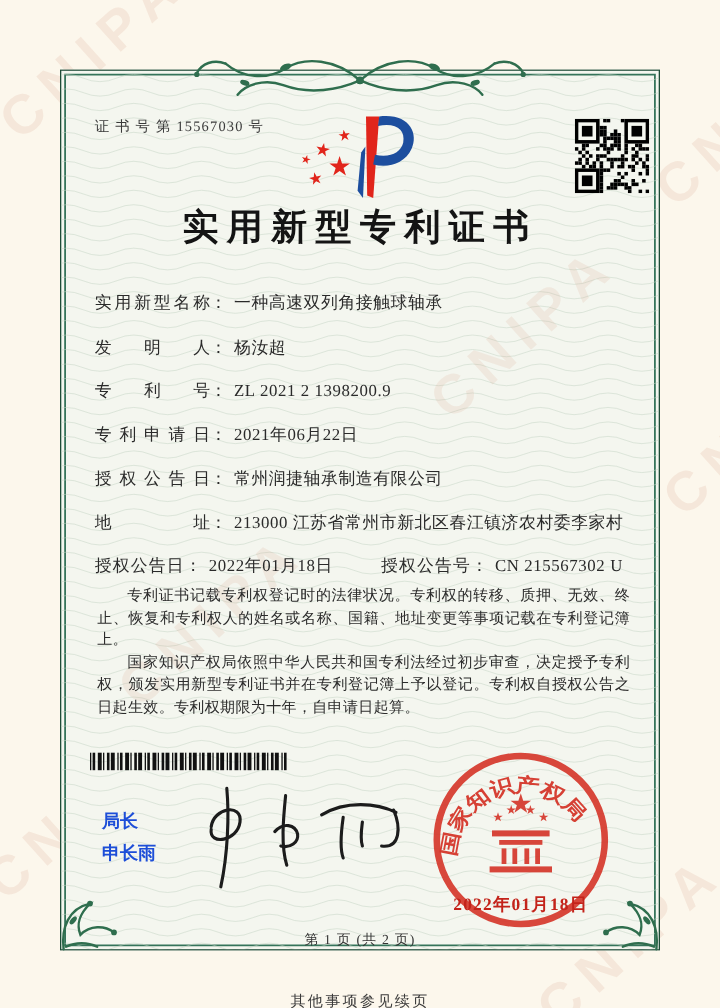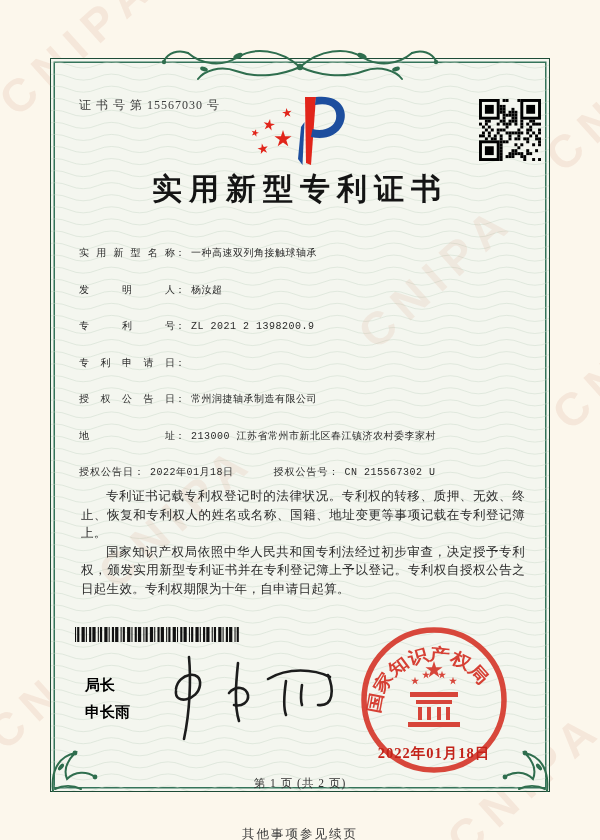--- a/index.html
+++ b/index.html
@@ -18,33 +18,33 @@
   .content{position:absolute;left:0;top:0;width:100%;height:100%;z-index:3;}
   .ornament{position:absolute;left:99px;top:-18px;width:300px;height:48px;z-index:4;}
   .flourish{position:absolute;width:64px;height:50px;z-index:4;}
   .flourish.bl{left:-4px;top:686px;}
   .flourish.br{right:-4px;top:686px;transform:scaleX(-1);}
   .cert-no{position:absolute;left:28px;top:38px;font-size:12px;color:#3a3a3a;letter-spacing:1px;}
   .logo{position:absolute;left:190px;top:32px;width:112px;height:80px;}
   .qr{position:absolute;left:428px;top:40px;width:62px;height:62px;}
   .title{position:absolute;left:0;top:110px;width:100%;text-align:center;
          font-size:30px;font-weight:bold;letter-spacing:7px;color:#141414;}
-  .fields{position:absolute;left:28px;top:184px;right:26px;font-size:10px;color:#2a2a2a;font-family:Liberation Mono, monospace;}
+  .fields{position:absolute;left:28px;top:184px;right:26px;font-size:14px;color:#2a2a2a;}
   .frow{display:flex;align-items:baseline;line-height:22px;margin-bottom:14.5px;white-space:nowrap;}
   .flabel{display:inline-block;width:96px;text-align:justify;text-align-last:justify;}
   .colon{margin-right:6px;}
   .fvalue{letter-spacing:0.5px;}
   .grant2{margin-left:40px;display:flex;align-items:flex-start;}
   .grant2 .flabel{width:auto;text-align-last:auto;letter-spacing:1px;}
   .paras{position:absolute;left:30px;top:428px;width:444px;font-size:12.5px;line-height:18.6px;
          color:#2b2b2b;text-align:justify;}
   .paras p{margin:0;text-indent:2em;letter-spacing:0.3px;}
   .barcode{position:absolute;left:24px;top:568px;width:166px;height:15px;}
   .sigblock{position:absolute;left:34px;top:612px;font-family:"Liberation Sans","DejaVu Sans",sans-serif;
-            font-weight:bold;font-size:15px;color:#000000;line-height:27px;}
+            font-weight:bold;font-size:15px;color:#1d4ed8;line-height:27px;}
   .autograph{position:absolute;left:95px;top:590px;width:215px;height:98px;}
   .seal{position:absolute;left:300px;top:558px;width:166px;height:166px;}
   .pageinfo{position:absolute;left:0;bottom:0;width:100%;text-align:center;
             font-size:11.5px;color:#333;letter-spacing:1px;}
   .continuation{position:absolute;left:0;top:826px;width:100%;text-align:center;z-index:3;
             font-size:12.5px;color:#3a3a3a;letter-spacing:2px;}
   .green-stroke{stroke:#2f6e4e;fill:none;stroke-width:2;stroke-linecap:round;}
 </style>
 </head>
 <body>
@@ -284,20 +284,21 @@
           <span class="fvalue">杨汝超</span>
         </div>
         <div class="frow">
           <span class="flabel">专利号</span>
             <span class="colon">：</span>
           <span class="fvalue">ZL 2021 2 1398200.9</span>
         </div>
         <div class="frow">
           <span class="flabel">专利申请日</span>
             <span class="colon">：</span>
+          <span class="fvalue">2021年06月22日</span>
         </div>
         <div class="frow">
           <span class="flabel">授权公告日</span>
             <span class="colon">：</span>
           <span class="fvalue">常州润捷轴承制造有限公司</span>
         </div>
         <div class="frow">
           <span class="flabel">地址</span>
             <span class="colon">：</span>
           <span class="fvalue">213000 江苏省常州市新北区春江镇济农村委李家村</span>

